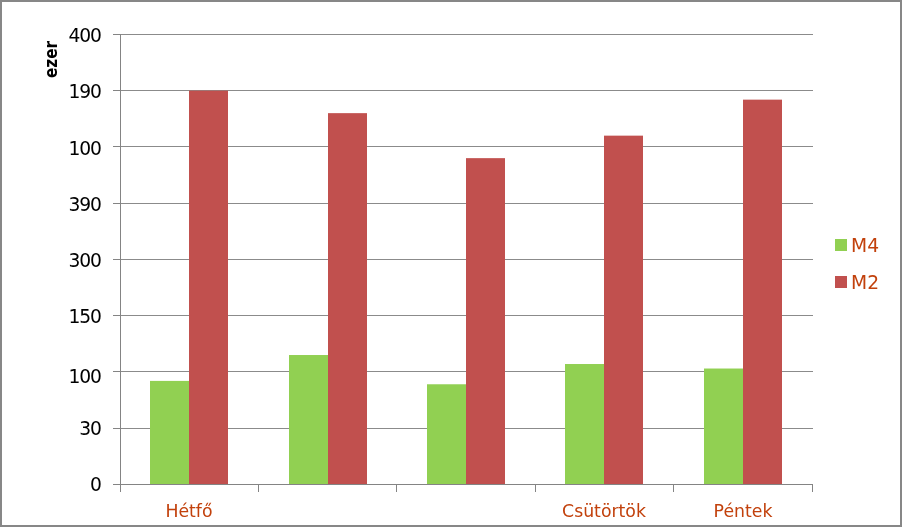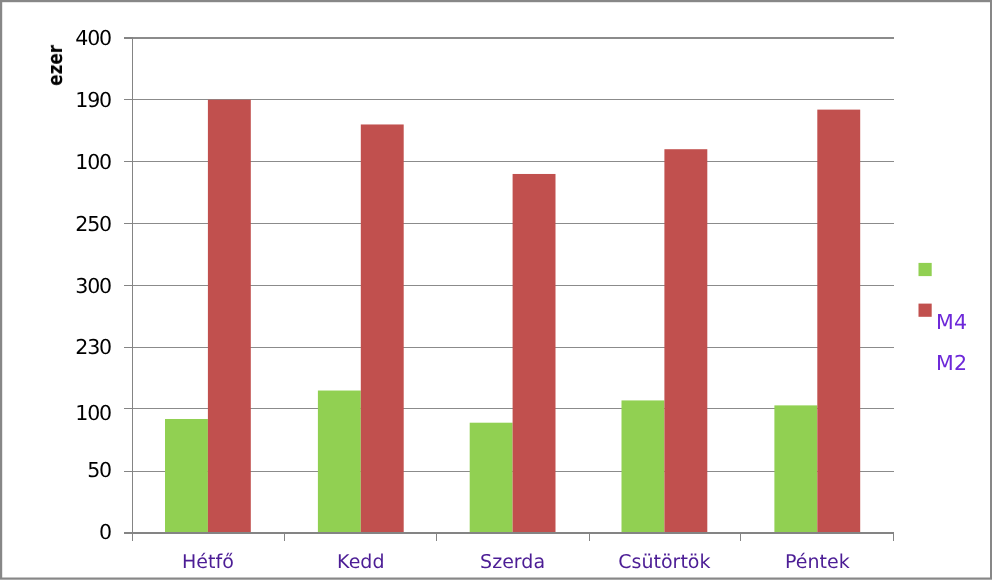--- a/index.html
+++ b/index.html
@@ -7,26 +7,26 @@
   body{width:902px;height:527px;font-family:"DejaVu Sans",sans-serif;overflow:hidden;}
   #frame{position:absolute;left:0;top:0;width:902px;height:527px;background:#ffffff;}
   #chart-border{position:absolute;left:0;top:0;width:902px;height:527px;box-sizing:border-box;
                 border:2px solid #878787;pointer-events:none;}
   #plot-layer{position:absolute;left:0;top:0;width:902px;height:527px;}
   #text-layer{position:absolute;left:0;top:0;width:902px;height:379px;}
   .tick-label{position:absolute;will-change:transform;left:0;width:100.9px;
               font-size:18.7px;letter-spacing:-1.1px;color:#000;text-align:right;
               white-space:nowrap;line-height:1;}
   .cat-label{position:absolute;will-change:transform;width:200px;font-size:17.3px;
-             color:#4c1d95;text-align:center;white-space:nowrap;line-height:1;}
+             color:#c2410c;text-align:center;white-space:nowrap;line-height:1;}
   .axis-title{position:absolute;left:41.9px;top:77.6px;font-size:18.3px;font-weight:bold;
               color:#000;white-space:nowrap;line-height:1;
               transform:rotate(-90deg) scaleX(0.835);transform-origin:left top;}
   .legend-label{position:absolute;will-change:transform;left:851.2px;font-size:18.7px;
-                letter-spacing:0.25px;color:#6d28d9;white-space:nowrap;line-height:1;margin-top:48px;}
+                letter-spacing:0.25px;color:#c2410c;white-space:nowrap;line-height:1;}
   .legend-swatch{position:absolute;left:835px;width:12px;height:12px;}
 </style>
 </head>
 <body>
 
 <div id="frame">
 
   <svg id="plot-layer" viewBox="0 0 902 527" xmlns="http://www.w3.org/2000/svg" shape-rendering="crispEdges">
 
     <g>
@@ -78,32 +78,30 @@
       <rect x="673" y="485" width="1" height="7" fill="#848484"></rect>
       <rect x="812" y="485" width="1" height="7" fill="#848484"></rect>
     </g>
   </svg>
 
   <div id="text-layer">
 
     <div class="tick-label" style="top:26.7px">400</div>
     <div class="tick-label" style="top:82.95px">190</div>
     <div class="tick-label" style="top:139.75px">100</div>
-    <div class="tick-label" style="top:195.6px">250</div>
+    <div class="tick-label" style="top:195.6px">390</div>
     <div class="tick-label" style="top:251.85px">300</div>
-    <div class="tick-label" style="top:307.65px">230</div>
+    <div class="tick-label" style="top:307.65px">150</div>
     <div class="tick-label" style="top:368px">100</div>
-    <div class="tick-label" style="top:420.15px">50</div>
+    <div class="tick-label" style="top:420.15px">30</div>
     <div class="tick-label" style="top:476.4px">0</div>
 
     <div class="axis-title">ezer</div>
 
     <div class="cat-label" style="left:89.2px;top:503.2px">Hétfő</div>
-    <div class="cat-label" style="left:227.6px;top:503.2px">Kedd</div>
-    <div class="cat-label" style="left:366px;top:503.2px">Szerda</div>
     <div class="cat-label" style="left:504.4px;top:503.2px">Csütörtök</div>
     <div class="cat-label" style="left:642.8px;top:503.2px">Péntek</div>
 
     <div class="legend-swatch" style="top: 239px; background: rgb(145, 208, 82);"></div>
     <div class="legend-label" style="top:236.8px">M4</div>
     <div class="legend-swatch" style="top: 276px; background: rgb(193, 80, 78);"></div>
     <div class="legend-label" style="top:273.8px">M2</div>
   </div>
 
   <div id="chart-border"></div>

